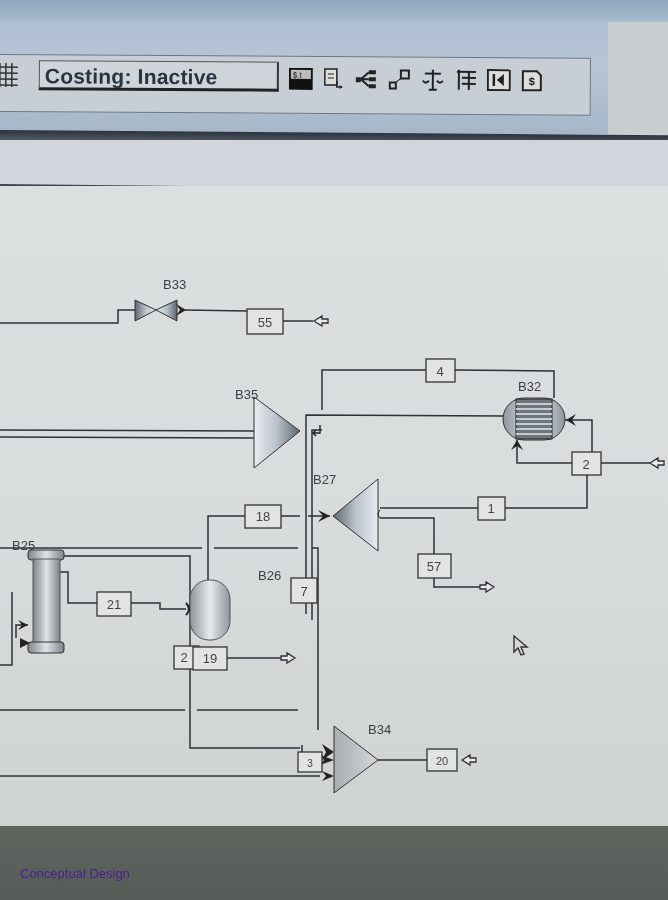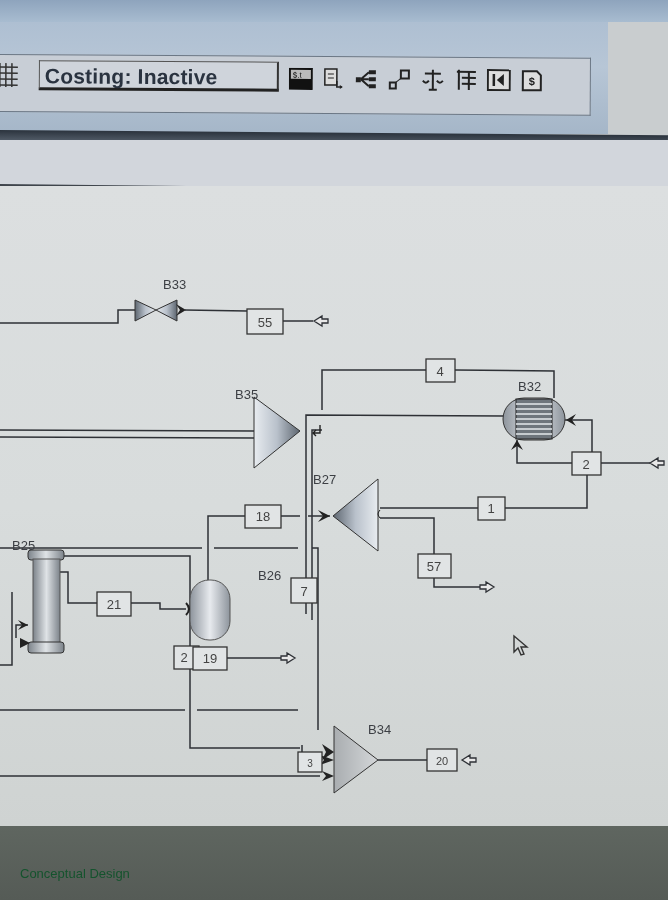--- a/index.html
+++ b/index.html
@@ -9,21 +9,21 @@
   .toolbar{position:absolute;left:-4px;top:32px;width:594px;height:56px;background:#c8ced6;border:1px solid #6b7785;border-left:none;transform:rotate(0.35deg);transform-origin:left top;}
   .grid-icon{position:absolute;left:0;top:8px;width:22px;height:24px;}
   .costing{position:absolute;left:43px;top:5px;width:240px;height:30px;background:#cfd4db;border:1px solid #555;border-bottom:3px solid #222;border-right:2px solid #333;font-size:21px;font-weight:bold;color:#2a3340;line-height:30px;padding-left:5px;box-sizing:border-box;letter-spacing:0.2px;}
   .tb-icons{position:absolute;left:292px;top:8px;height:28px;display:flex;gap:7px;align-items:center;}
   .tb-icon{width:26px;height:26px;display:flex;align-items:center;justify-content:center;}
   .dark-bar{position:absolute;left:0;top:130px;width:668px;height:10px;background:linear-gradient(#2b333d,#505a66);transform:rotate(0.45deg);transform-origin:left top;}
   .pane-header{position:absolute;left:0;top:140px;width:668px;height:46px;background:#d2d6dc;}
   .pane-line{position:absolute;left:0;top:184px;width:680px;height:2px;background:#3f454c;transform:rotate(0.6deg);transform-origin:left top;}
   .canvas{position:absolute;left:0;top:186px;width:668px;height:640px;background:linear-gradient(180deg,#dcdfe0 0%,#d8dcdc 50%,#cfd3d2 100%);}
   .bottom{position:absolute;left:0;top:826px;width:668px;height:74px;background:linear-gradient(180deg,#5f6660 0%,#555b56 100%);}
-  .status-text{position:absolute;left:20px;top:866px;font-size:13px;color:#14532d;}
+  .status-text{position:absolute;left:20px;top:866px;font-size:13px;color:#4c1d95;}
   svg.flow{position:absolute;left:0;top:0;}
   .lbl{font-family:"Liberation Sans",sans-serif;font-size:13px;fill:#3c3f44;}
   .strm{font-family:"Liberation Sans",sans-serif;font-size:13px;fill:#444;}
   .cursor{position:absolute;left:512px;top:634px;}
 </style>
 </head>
 <body>
 
 <div class="top-strip"></div>
 <div class="toolbar-area">

